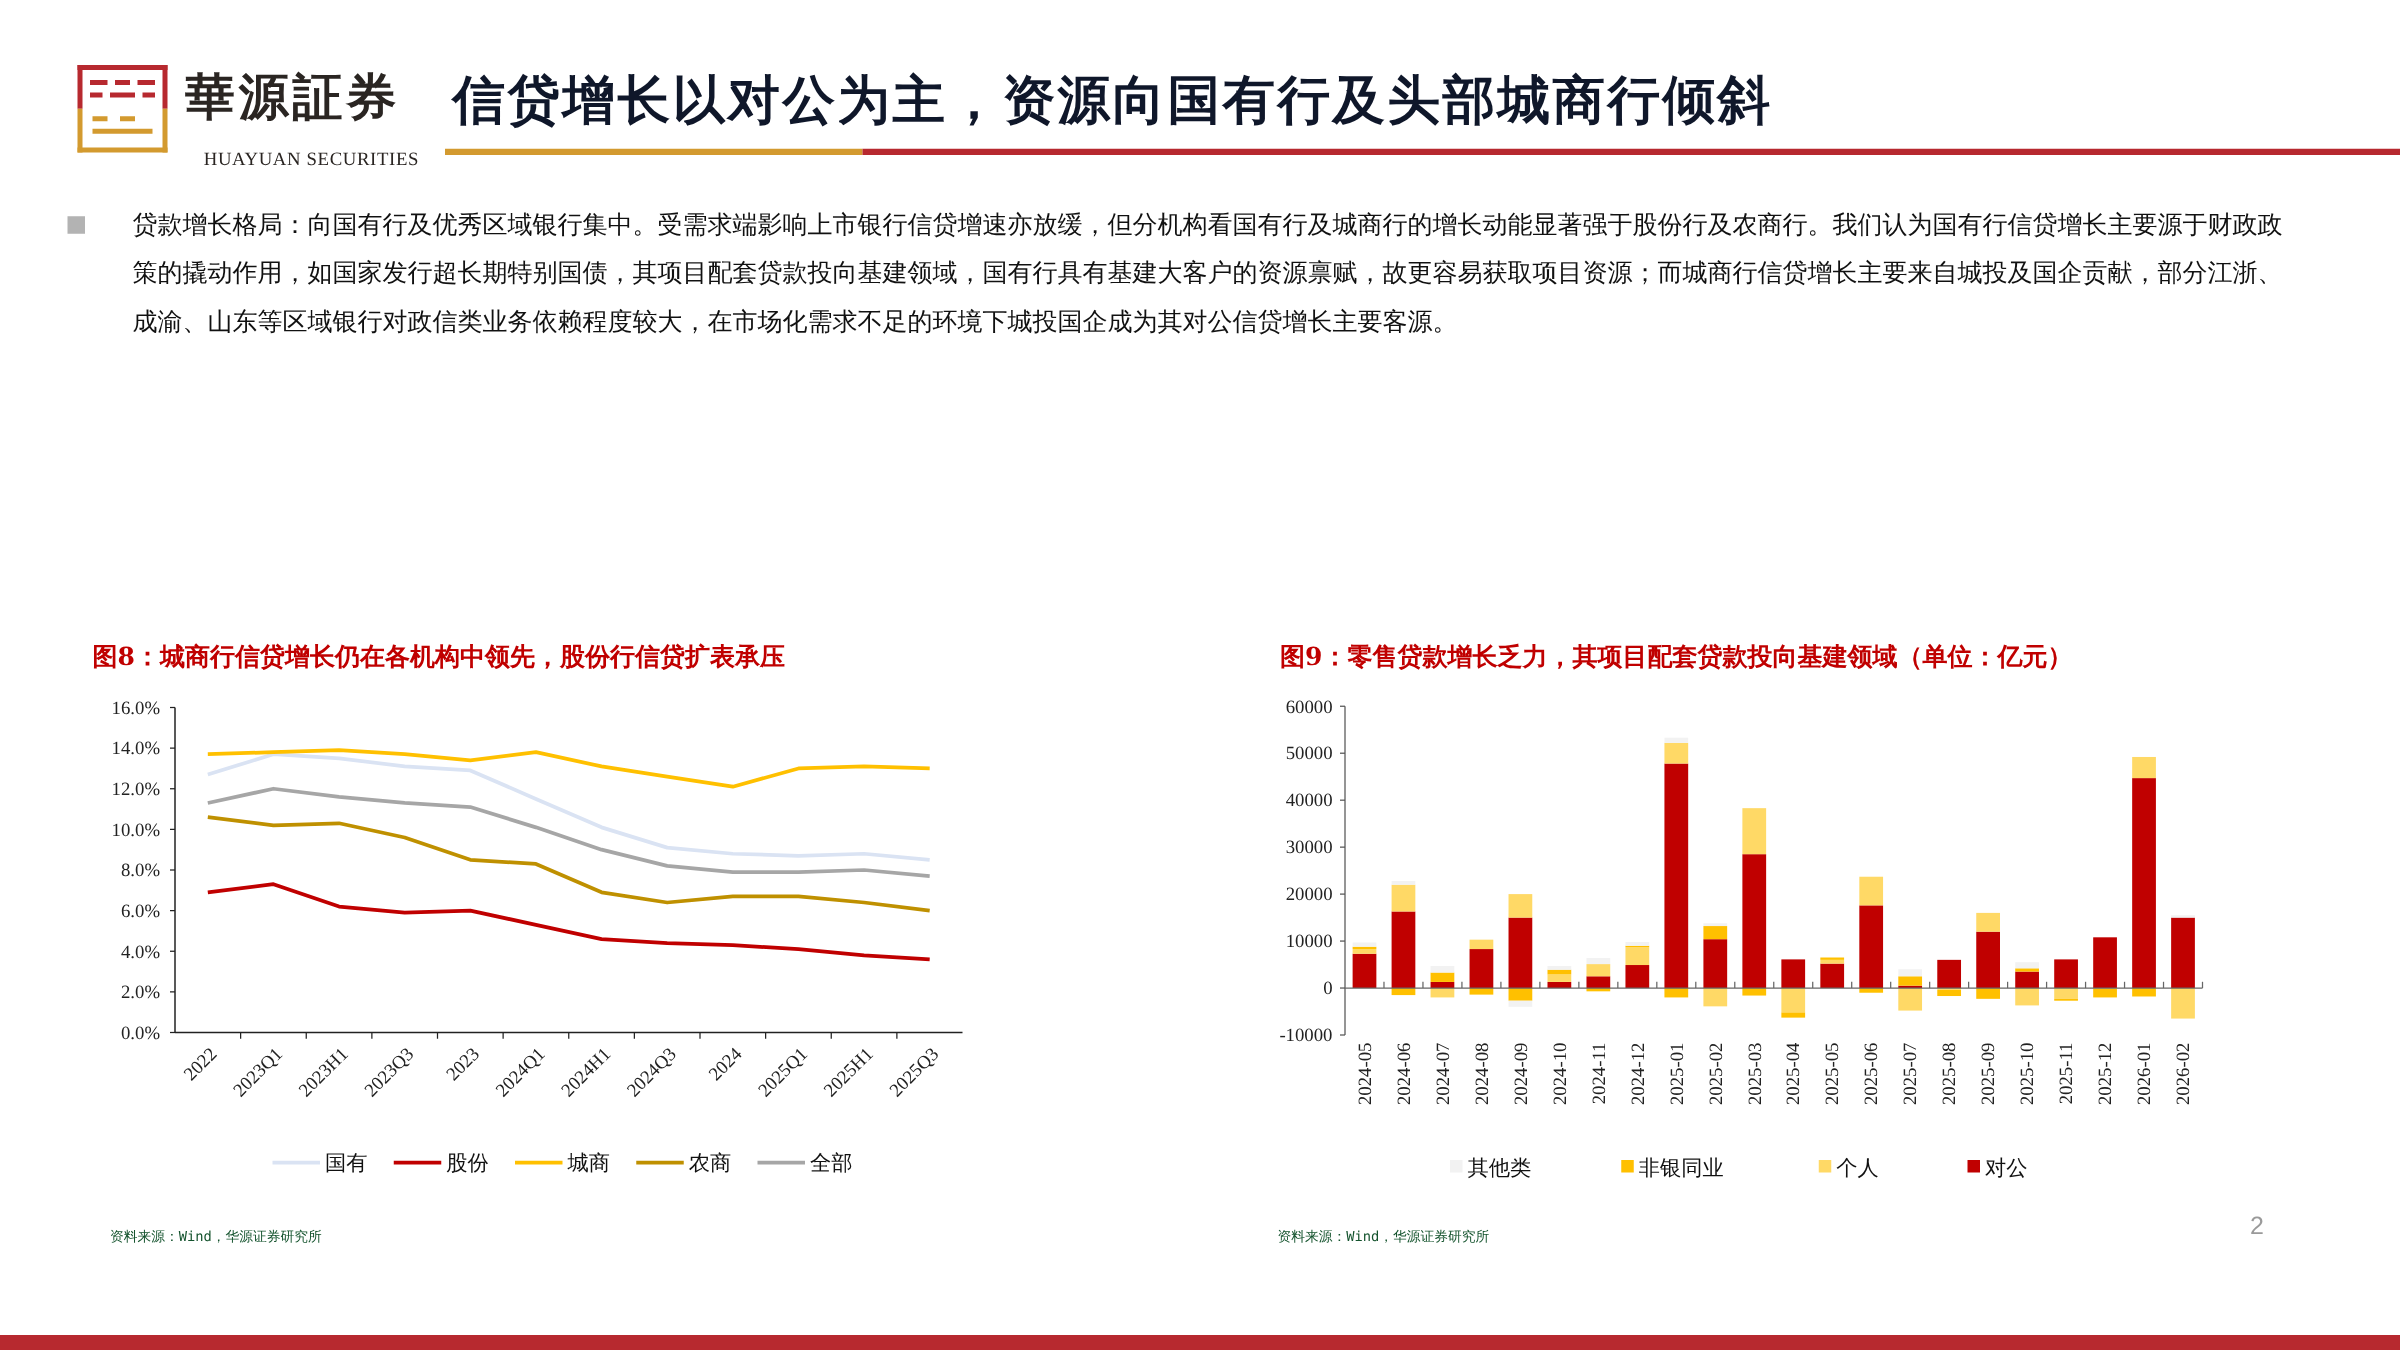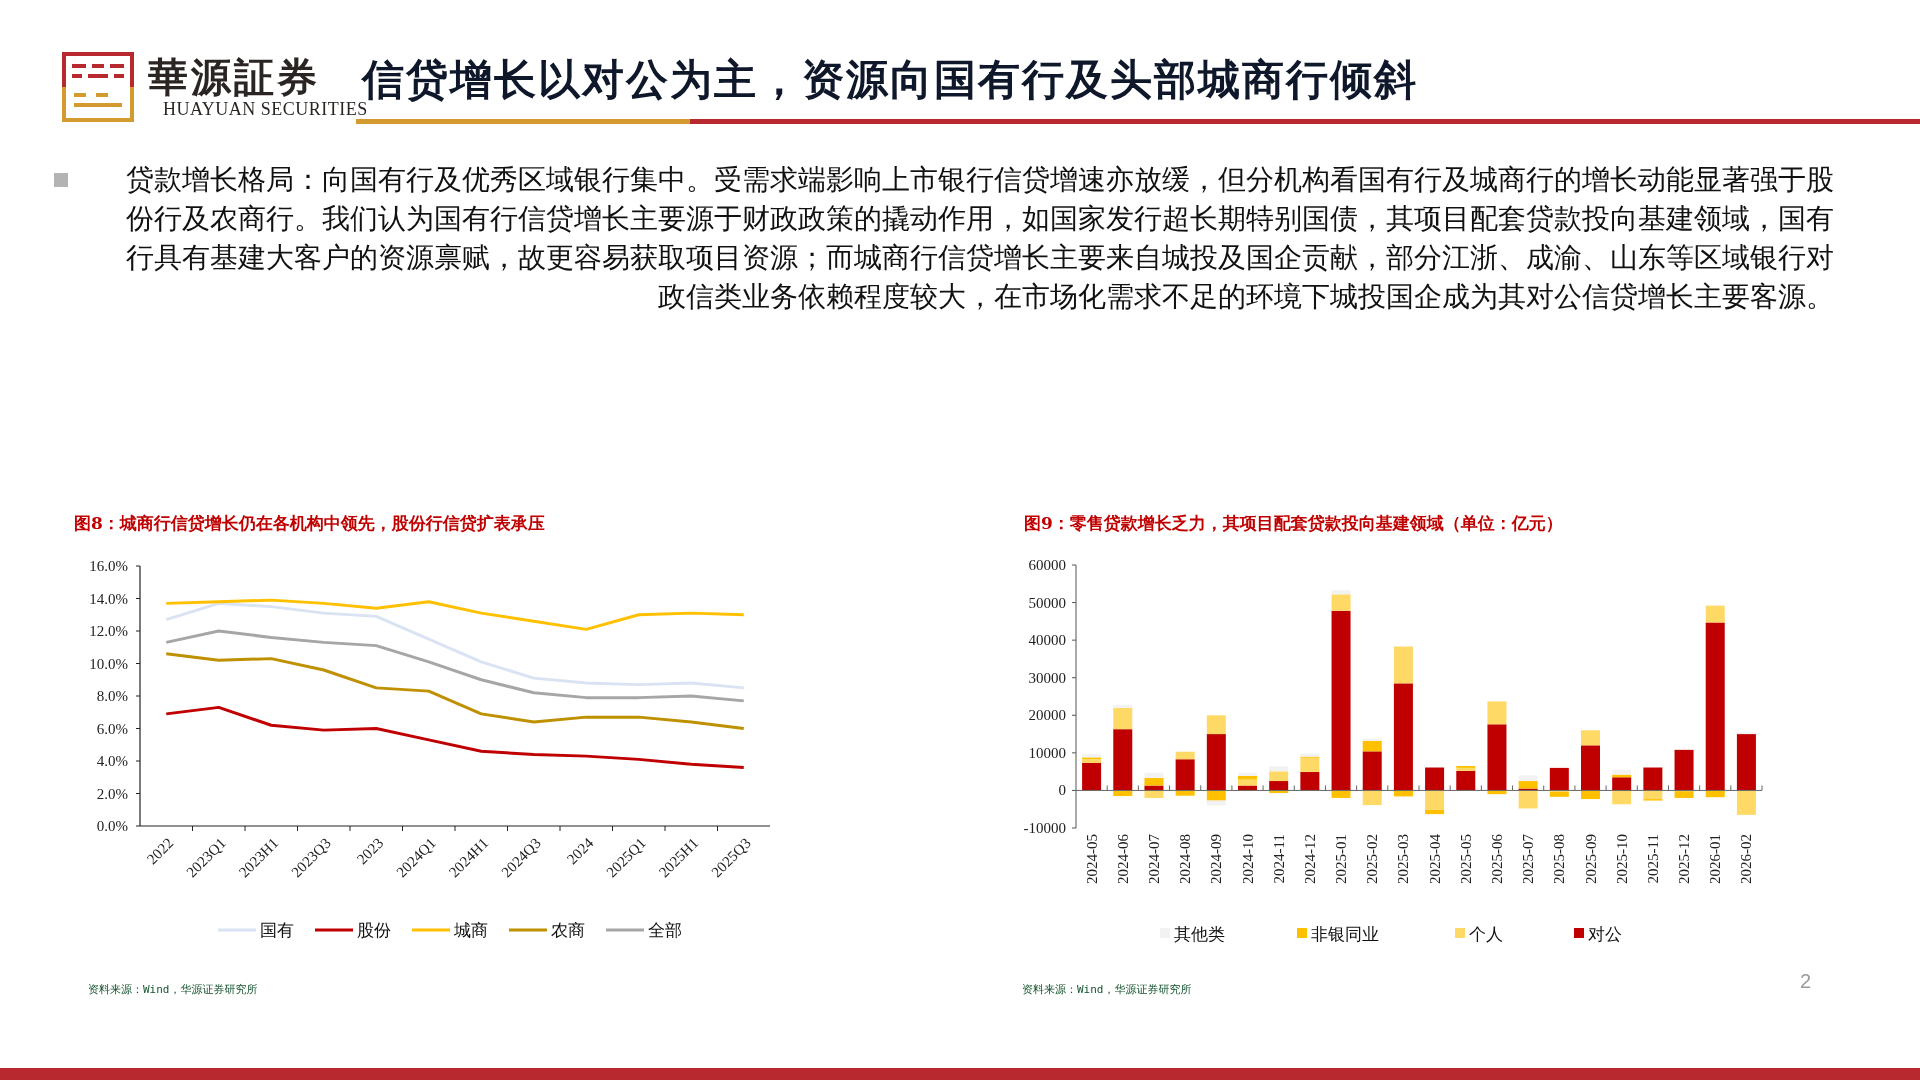--- a/index.html
+++ b/index.html
@@ -2,28 +2,28 @@
 <html><head>
 <meta charset="utf-8">
 <style>
   * { margin: 0; padding: 0; box-sizing: border-box; }
   body { width: 1920px; height: 1080px; background: #ffffff; position: relative; overflow: hidden; font-family: "DejaVu Sans", "Liberation Sans", sans-serif; color: #111; }
   .logo { position: absolute; left: 62px; top: 52px; width: 72px; height: 70px; }
   .logo-top { position: absolute; left: 0; top: 0; width: 72px; height: 35px; border: 4px solid #b7292f; border-bottom: none; }
   .logo-bot { position: absolute; left: 0; top: 35px; width: 72px; height: 35px; border: 4px solid #d39a2f; border-top: none; }
   .logo-top i, .logo-bot i { position: absolute; height: 4px; }
   .brand-cn { position: absolute; left: 148px; top: 50px; font-family: "DejaVu Serif", serif; font-weight: bold; font-size: 40px; letter-spacing: 3px; color: #2a2522; }
-  .brand-en { position: absolute; left: 163px; top: 99px; font-family: "Liberation Serif", serif; font-size: 18px; letter-spacing: 0.5px; color: #2a2522; }
+  .brand-en { position: absolute; left: 163px; top: 120px; font-family: "Liberation Serif", serif; font-size: 15px; letter-spacing: 0.5px; color: #2a2522; }
   .title { position: absolute; left: 362px; top: 52px; font-family: "DejaVu Serif", serif; font-size: 42px; color: #0f172a; letter-spacing: 2px; font-weight: bold; }
   .rule-gold { position: absolute; left: 356px; top: 119px; width: 334px; height: 5px; background: #d39a2f; }
   .rule-red { position: absolute; left: 690px; top: 119px; width: 1230px; height: 5px; background: #b7292f; }
   .bullets { position: absolute; left: 54px; top: 160px; width: 1780px; }
-  .bullet { position: relative; padding-left: 52px; font-size: 28px; line-height: 39px; margin-bottom: 12px; color: #111; text-align: right; }
+  .bullet { position: relative; padding-left: 52px; font-size: 20px; line-height: 39px; margin-bottom: 12px; color: #111; }
   .bullet .sq { position: absolute; left: 0; top: 13px; width: 14px; height: 14px; background: #b3b3b3; }
-  .fig-title { position: absolute; font-family: "DejaVu Serif", serif; font-weight: bold; font-size: 17px; color: #c00000; }
+  .fig-title { position: absolute; font-family: "DejaVu Serif", serif; font-weight: bold; font-size: 20px; color: #c00000; }
   .source { position: absolute; font-family: "DejaVu Sans Mono", monospace; font-size: 11px; color: #14532d; }
   .page-num { position: absolute; left: 1800px; top: 970px; font-size: 20px; color: #9a9a9a; font-family: "Liberation Sans", sans-serif; }
   .footer-bar { position: absolute; left: 0; top: 1068px; width: 1920px; height: 12px; background: #b7292f; }
   svg text { font-family: "Liberation Serif", serif; }
   .legend-text { font-family: "DejaVu Sans", sans-serif; font-size: 17px; fill: #111; }
 </style>
 </head>
 <body>
 
 <div class="logo">

